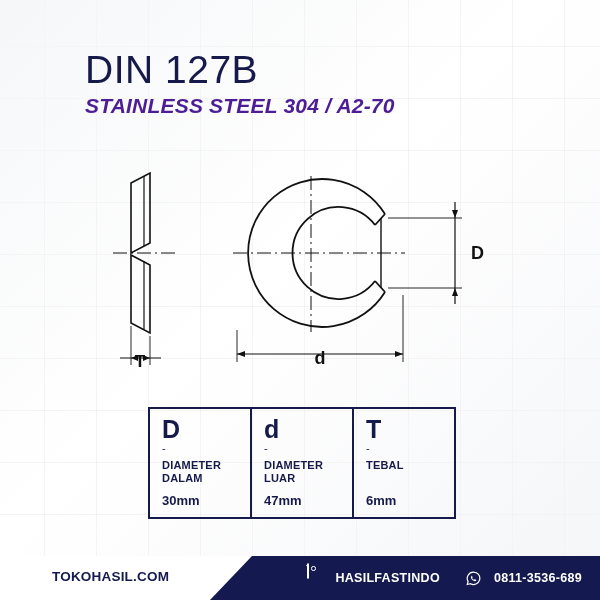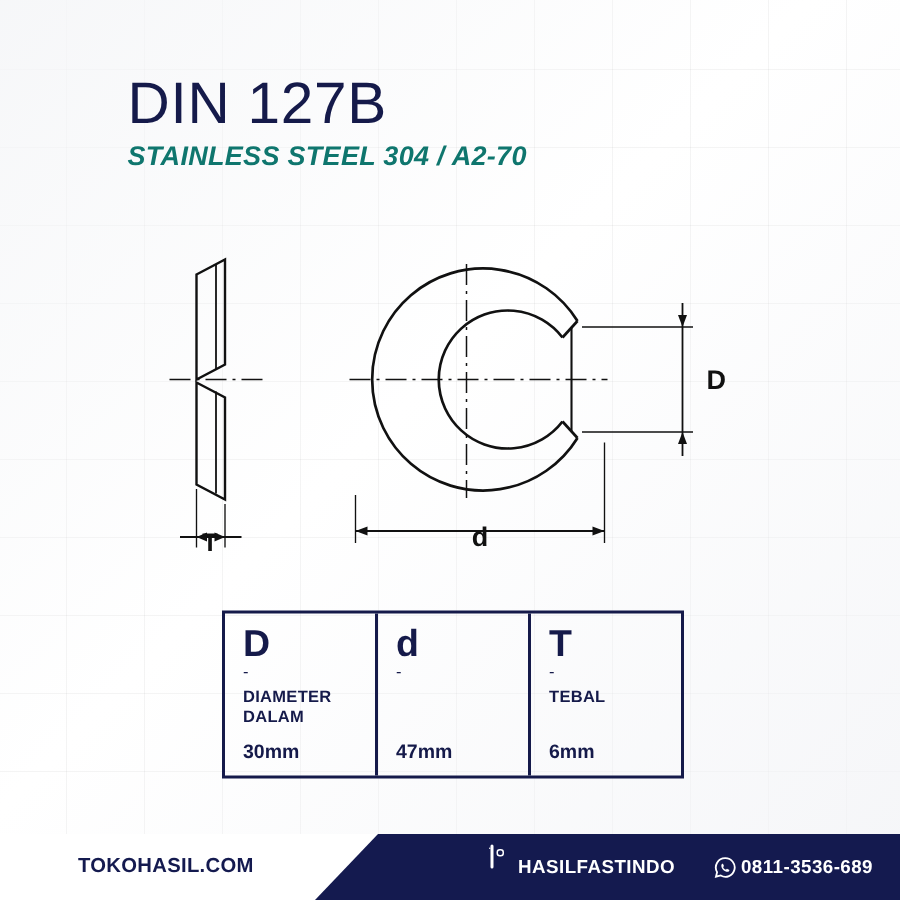--- a/index.html
+++ b/index.html
@@ -49,25 +49,25 @@
     font-family: "Liberation Sans", sans-serif;
     font-size: 39px;
     line-height: 40px;
     letter-spacing: 0.5px;
     font-weight: 400;
     color: #151a4a;
   }
   .subtitle {
     margin-top: 4px;
     font-family: "Liberation Sans", sans-serif;
-    font-size: 18px;
+    font-size: 21px;
     font-weight: bold;
     font-style: italic;
     letter-spacing: 0.2px;
-    color: #0f766e;
+    color: #4c1d95;
   }
 
   
   .drawing {
     position: absolute;
     left: 0;
     top: 140px;
     width: 600px;
     height: 260px;
     z-index: 3;
@@ -167,21 +167,21 @@
     right: 18px;
     top: 0;
     height: 44px;
     display: flex;
     align-items: center;
     gap: 26px;
   }
   .footer-item {
     display: flex;
     align-items: center;
-    gap: 3px;
+    gap: 13px;
     color: #ffffff;
     font-family: "Liberation Sans", sans-serif;
     font-size: 12.5px;
     font-weight: bold;
     letter-spacing: 0.3px;
   }
   .ico {
     display: inline-block;
     width: 15px;
     height: 15px;
@@ -284,20 +284,21 @@
     <div class="spec-cell">
       <div class="spec-sym">D</div>
       <div class="spec-dash">-</div>
       <div class="spec-name">DIAMETER DALAM</div>
       <div class="spec-val">30mm</div>
     </div>
 
     <div class="spec-cell">
       <div class="spec-sym">d</div>
       <div class="spec-dash">-</div>
+      <div class="spec-name">DIAMETER LUAR</div>
       <div class="spec-val">47mm</div>
     </div>
 
     <div class="spec-cell">
       <div class="spec-sym">T</div>
       <div class="spec-dash">-</div>
       <div class="spec-name">TEBAL</div>
       <div class="spec-val">6mm</div>
     </div>
 

